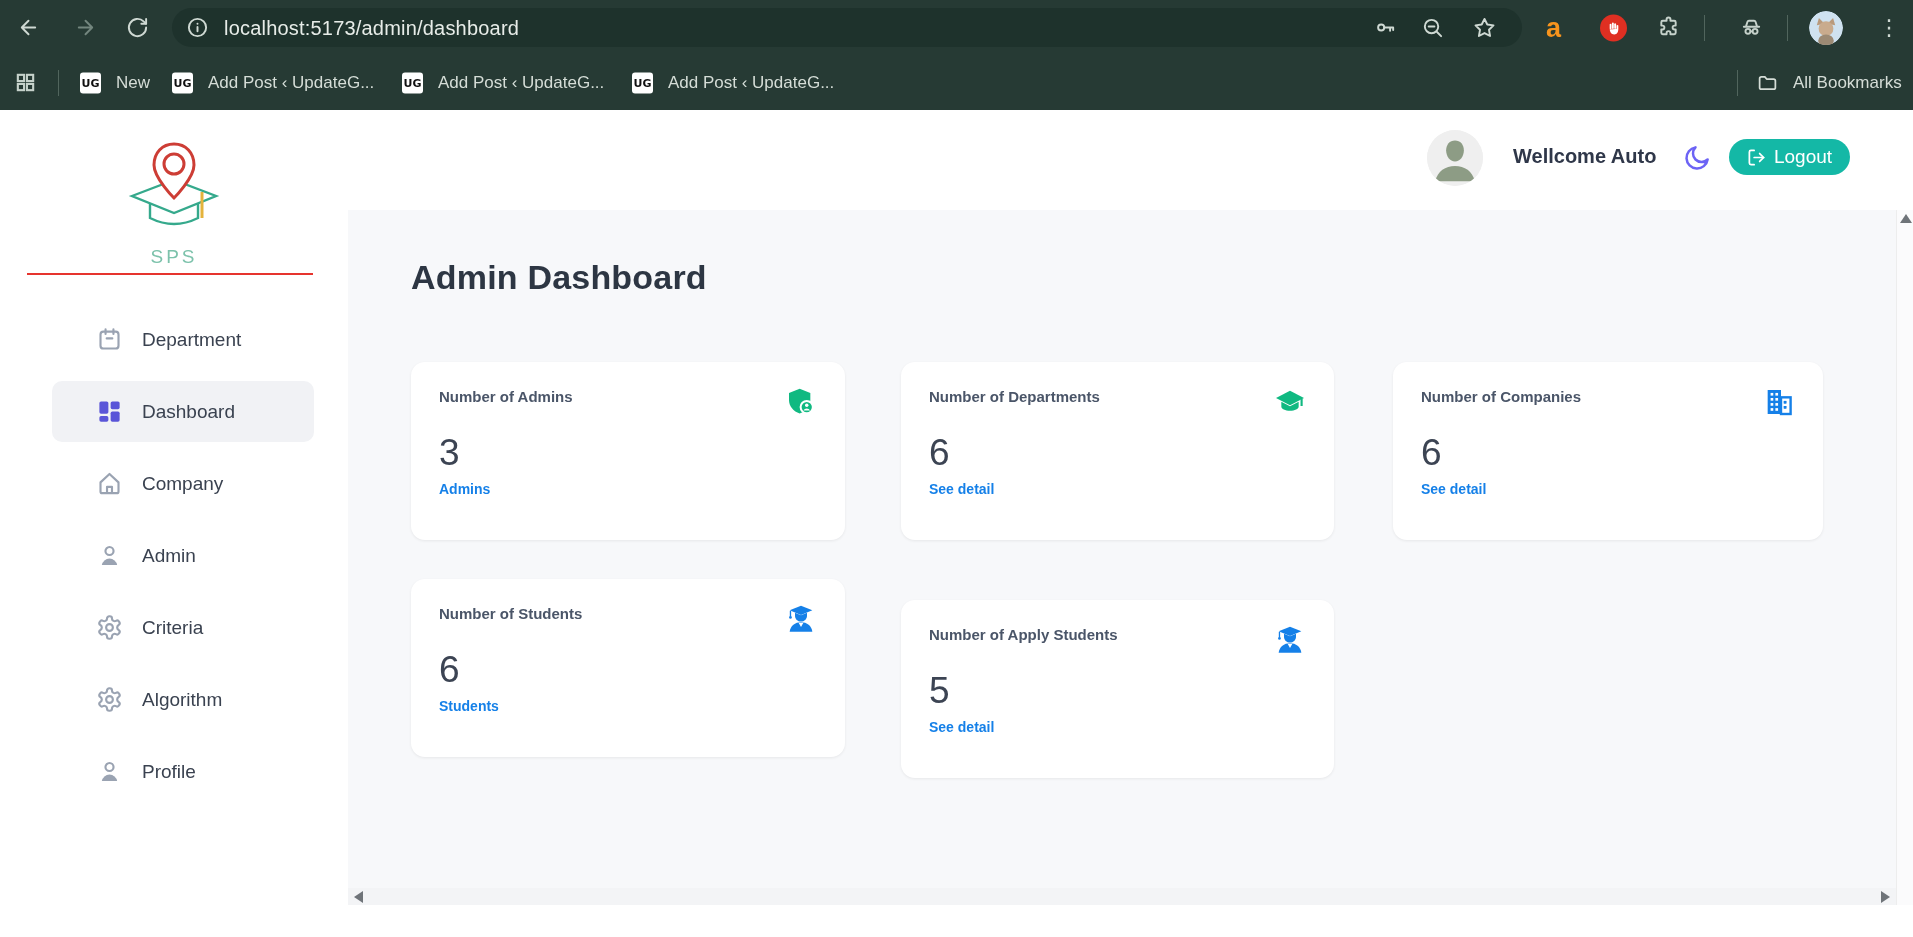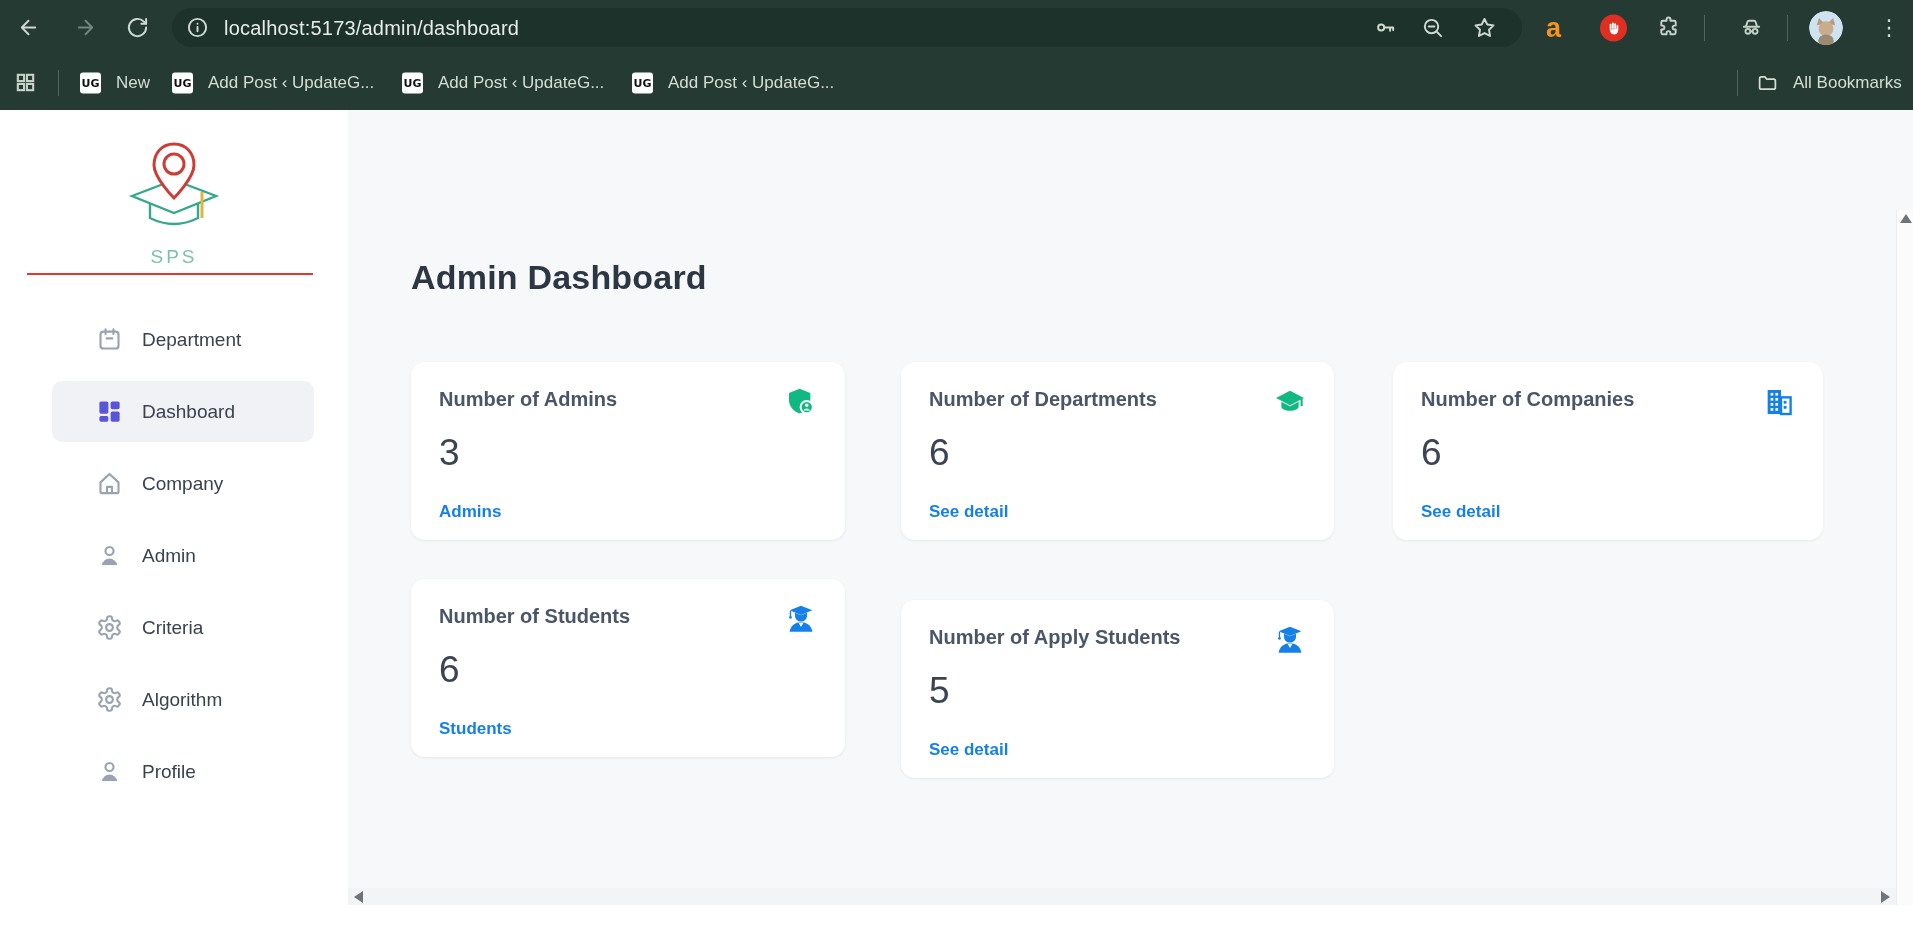--- a/index.html
+++ b/index.html
@@ -46,25 +46,25 @@
   .hdr-avatar { position:absolute; left:1079px; top:20px; width:56px; height:56px; border-radius:50%; background:#efefef; overflow:hidden; }
   .welcome { position:absolute; left:1165px; top:35px; font-size:20px; font-weight:bold; color:#2f3749; white-space:nowrap; }
   .moon-btn { position:absolute; left:1334px; top:33px; width:30px; height:30px; color:#6c63f5; cursor:pointer; }
   .logout-btn { position:absolute; left:1381px; top:29px; width:121px; height:36px; border-radius:18px; background:#14b8a6; border:none; color:#fff; font-size:19px; font-family:"Liberation Sans", sans-serif; display:flex; align-items:center; justify-content:center; gap:8px; cursor:pointer; }
   .logout-btn svg { width:19px; height:19px; }
 
   .page-title { position:absolute; left:63px; top:148px; font-size:34px; font-weight:bold; color:#2d3643; letter-spacing:.2px; }
 
   .card { position:absolute; width:434px; height:178px; background:#fff; border-radius:14px; box-shadow:0 1px 3px rgba(0,0,0,.07); padding:26px 28px; }
   .card-head { display:flex; align-items:flex-start; justify-content:space-between; }
-  .card-title { font-size:20px; font-weight:bold; color:#4a5568; }
+  .card-title { font-size:15px; font-weight:bold; color:#4a5568; }
   .card-icon { width:32px; height:32px; margin-top:-2px; }
   .card-icon svg { width:32px; height:32px; }
   .card-value { margin-top:14px; font-size:37px; color:#3c4453; }
-  .card-link { display:inline-block; margin-top:28px; font-size:17px; font-weight:bold; color:#1580e8; text-decoration:none; cursor:pointer; }
+  .card-link { display:inline-block; margin-top:7px; font-size:14px; font-weight:bold; color:#1580e8; text-decoration:none; cursor:pointer; }
 
   
   .vscroll { position:absolute; right:0; top:210px; width:17px; height:710px; background:#fbfbfc; border-left:1px solid #ededed; }
   .hscroll { position:absolute; left:348px; bottom:0; width:1548px; height:17px; background:#f3f4f6; }
   .tri { width:0; height:0; position:absolute; }
   .tri-up    { left:3px; top:4px;    border-left:6px solid transparent; border-right:6px solid transparent; border-bottom:9px solid #6f7479; }
   .tri-down  { left:3px; bottom:4px; border-left:6px solid transparent; border-right:6px solid transparent; border-top:9px solid #6f7479; }
   .tri-left  { left:6px; top:3px;    border-top:6px solid transparent; border-bottom:6px solid transparent; border-right:9px solid #6f7479; }
   .tri-right { right:6px; top:3px;   border-top:6px solid transparent; border-bottom:6px solid transparent; border-left:9px solid #6f7479; }
 </style>
@@ -274,20 +274,43 @@
                 <circle cx="12" cy="8" r="3.6"></circle>
                 <path d="M5.2 20.5a6.9 6.9 0 0 1 13.6 0z" fill="currentColor" stroke="none"></path>
               </svg>
           </span>
           <span class="nav-label">Profile</span>
         </div>
       </div>
     </div>
 
     <div class="main">
+      <div class="app-header">
+        <div class="hdr-avatar">
+          <svg viewBox="0 0 24 24">
+              <circle cx="12" cy="12" r="12" fill="#efefef"></circle>
+              <path d="M12 4.5c-2.3 0-3.8 1.8-3.8 4.2 0 2.6 1.6 4.8 3.8 4.8s3.8-2.2 3.8-4.8c0-2.4-1.5-4.2-3.8-4.2z" fill="#8d9c85"></path>
+              <path d="M3.5 22c1-4.4 4.4-6.6 8.5-6.6s7.5 2.2 8.5 6.6z" fill="#8d9c85"></path>
+            </svg>
+        </div>
+        <div class="welcome">Wellcome Auto</div>
+        <div class="moon-btn">
+          <svg viewBox="0 0 24 24" fill="none" stroke="currentColor" stroke-width="2" stroke-linejoin="round">
+              <path d="M20.5 13.2A8.5 8.5 0 1 1 10.8 3.5a6.8 6.8 0 0 0 9.7 9.7z"></path>
+            </svg>
+        </div>
+        <button class="logout-btn">
+          <svg viewBox="0 0 24 24" fill="none" stroke="#fff" stroke-width="2.2" stroke-linecap="round" stroke-linejoin="round">
+              <path d="M9 21H5a2 2 0 0 1-2-2V5a2 2 0 0 1 2-2h4"></path>
+              <path d="M16 17l5-5-5-5"></path>
+              <path d="M21 12H9"></path>
+            </svg>
+          <span>Logout</span>
+        </button>
+      </div>
 
       <div class="page-title">Admin Dashboard</div>
 
       <div class="card" style="left:63px; top:252px;">
         <div class="card-head">
           <div class="card-title">Number of Admins</div>
           <div class="card-icon" style="color: rgb(16, 185, 129);">
             <svg viewBox="0 0 24 24">
                 <path d="M11 2l8 3.2v5.1c0 5-3.3 8.7-8 10.3-4.7-1.6-8-5.3-8-10.3V5.2z" fill="currentColor"></path>
                 <circle cx="16.3" cy="15.8" r="4.6" fill="currentColor" stroke="#fff" stroke-width="1.5"></circle>

